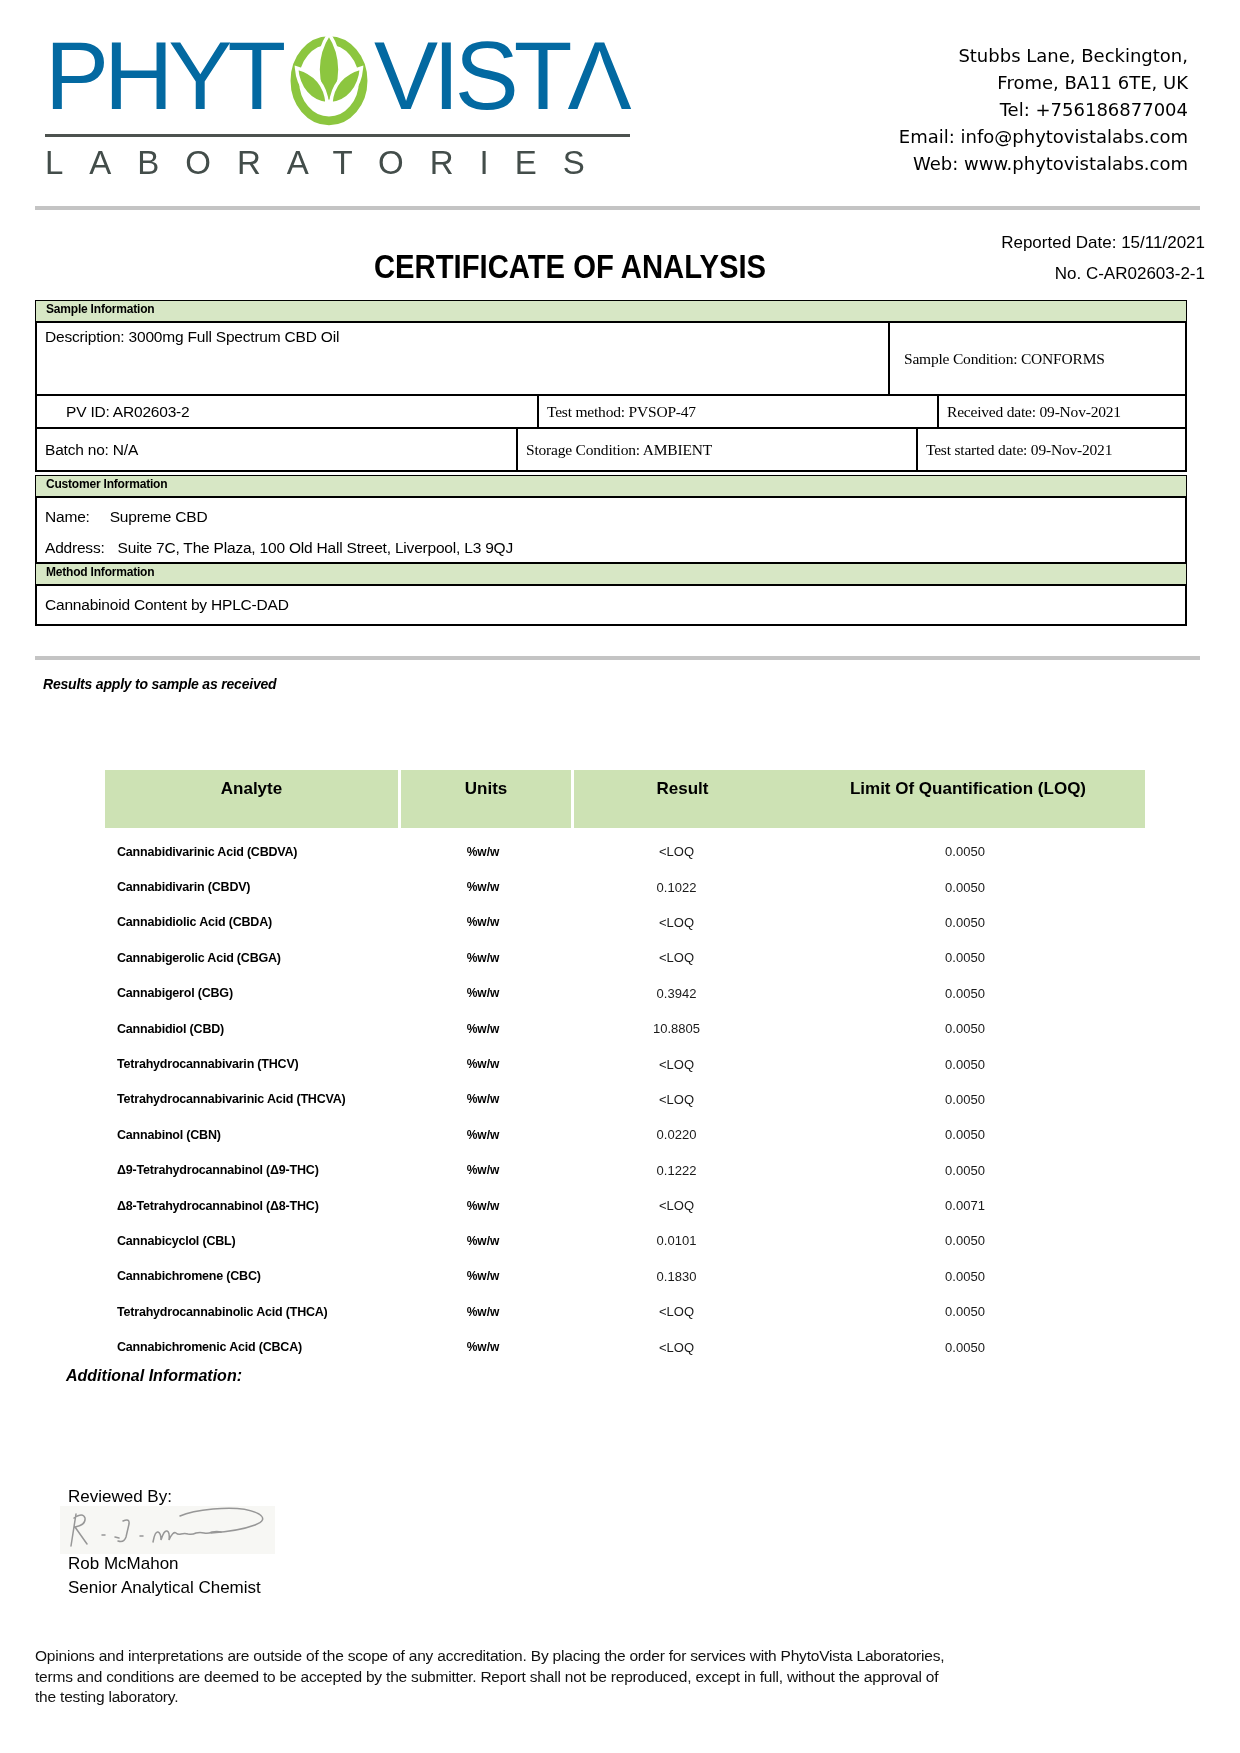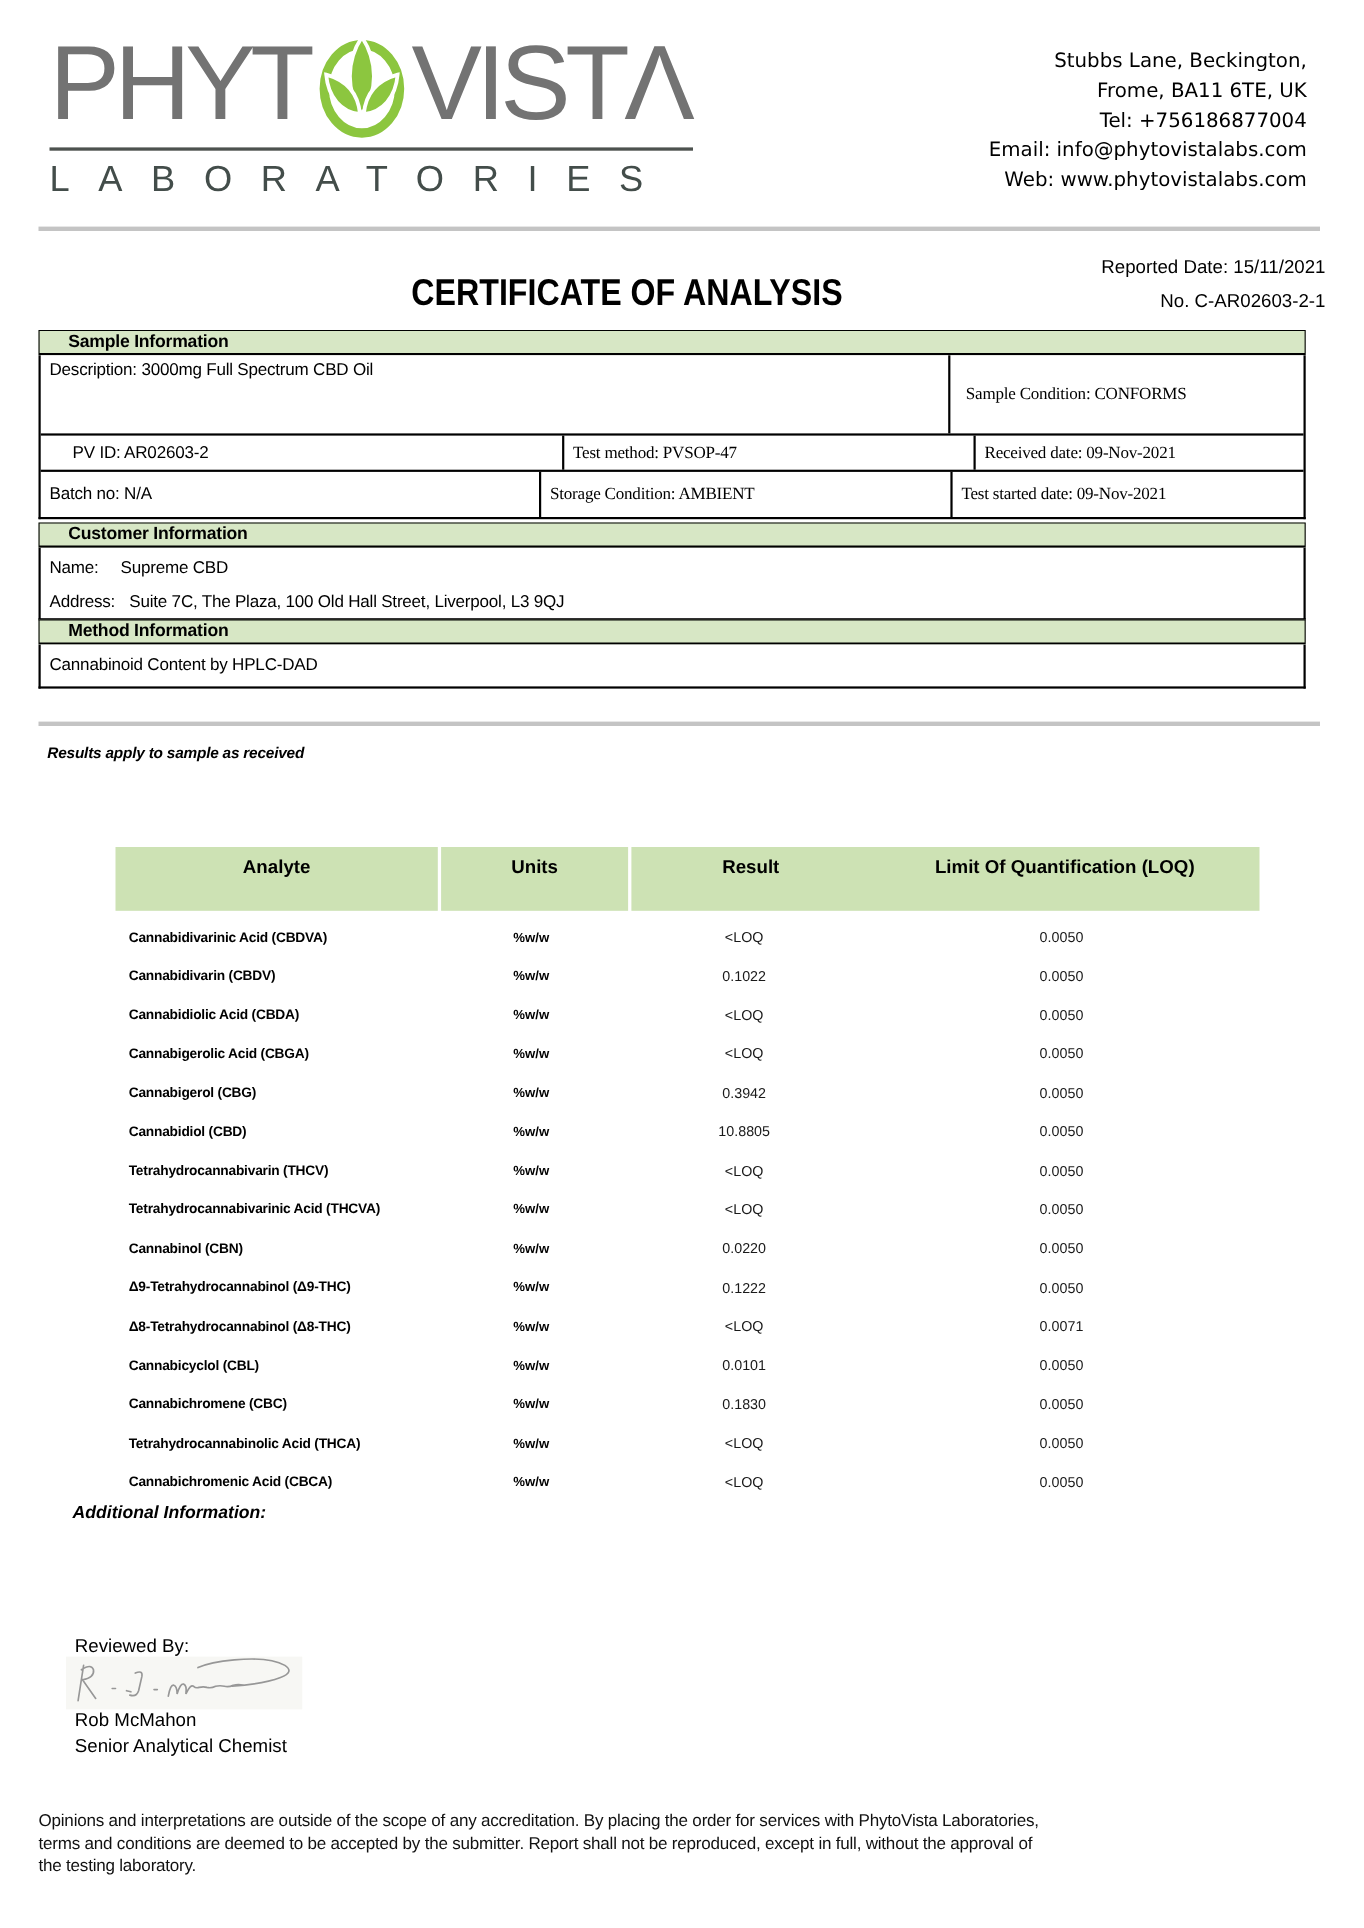--- a/index.html
+++ b/index.html
@@ -4,21 +4,21 @@
 <style>
   * { margin:0; padding:0; box-sizing:border-box; }
   html,body { background:#e8e8e8; }
   .page {
     position:relative; width:1240px; height:1753px; background:#ffffff;
     margin:0 auto; font-family:"Liberation Sans", sans-serif; color:#000;
     overflow:hidden;
   }
   
   .logo-block { position:absolute; left:45px; top:26px; }
-  .brand-main { display:flex; align-items:center; color:#737373; }
+  .brand-main { display:flex; align-items:center; color:#0369a1; }
   .brand-main .bl {
     font-size:96px; font-weight:400; letter-spacing:-5px; line-height:100px;
   }
   .leaf-svg { margin:6px 2px 0 5px; }
   .brand-rule { width:585px; height:3px; background:#4d524f; margin:8px 0 7px 0; }
   .brand-sub { font-size:33px; color:#434d4a; letter-spacing:26px; white-space:nowrap; }
   
   .contact {
     position:absolute; top:42px; right:52px; text-align:right;
     font-family:"DejaVu Sans", sans-serif; font-size:18px; line-height:27px;
@@ -30,24 +30,24 @@
                  font-size:17px; line-height:31px; }
   .doc-title {
     position:absolute; left:340px; top:247px; width:460px; text-align:center;
     font-size:34px; font-weight:bold; transform:scaleX(0.86); transform-origin:center;
     white-space:nowrap; letter-spacing:0;
   }
   
   .section { position:absolute; left:35px; width:1152px; letter-spacing:-0.2px; }
   .sec-bar {
     background:#d7e7c5; border:1px solid #000; border-bottom:2px solid #000;
-    height:23px; font-weight:bold; font-size:16px; padding:1px 0 0 26px;
+    height:23px; font-weight:bold; font-size:12px; padding:1px 0 0 10px;
   }
   .sec-body { border:2px solid #000; border-top:none; background:#fff; }
-  .irow { display:flex; font-size:15.5px; }
+  .irow { display:flex; font-size:15.5px;gap:26px; }
   .cell { padding-left:8px; display:flex; align-items:center; }
   .bL { border-left:2px solid #000;font-family:Liberation Serif, serif; }
   .bT { border-top:2px solid #000; }
   .desc-row { height:71px; }
   .desc-cell { width:825px; padding:5px 0 0 8px; display:block; }
   .cond-cell { flex:1; padding-left:14px; }
   .r2 { height:33px;padding-left:21px; } .r3 { height:43px; }
   .c1 { width:453px; } .c2 { width:374px; } .c3 { flex:1; }
   .cust-body { height:66px; font-size:15.5px; padding:10px 0 0 8px; }
   .cust-line1 { margin-bottom:13px; }

